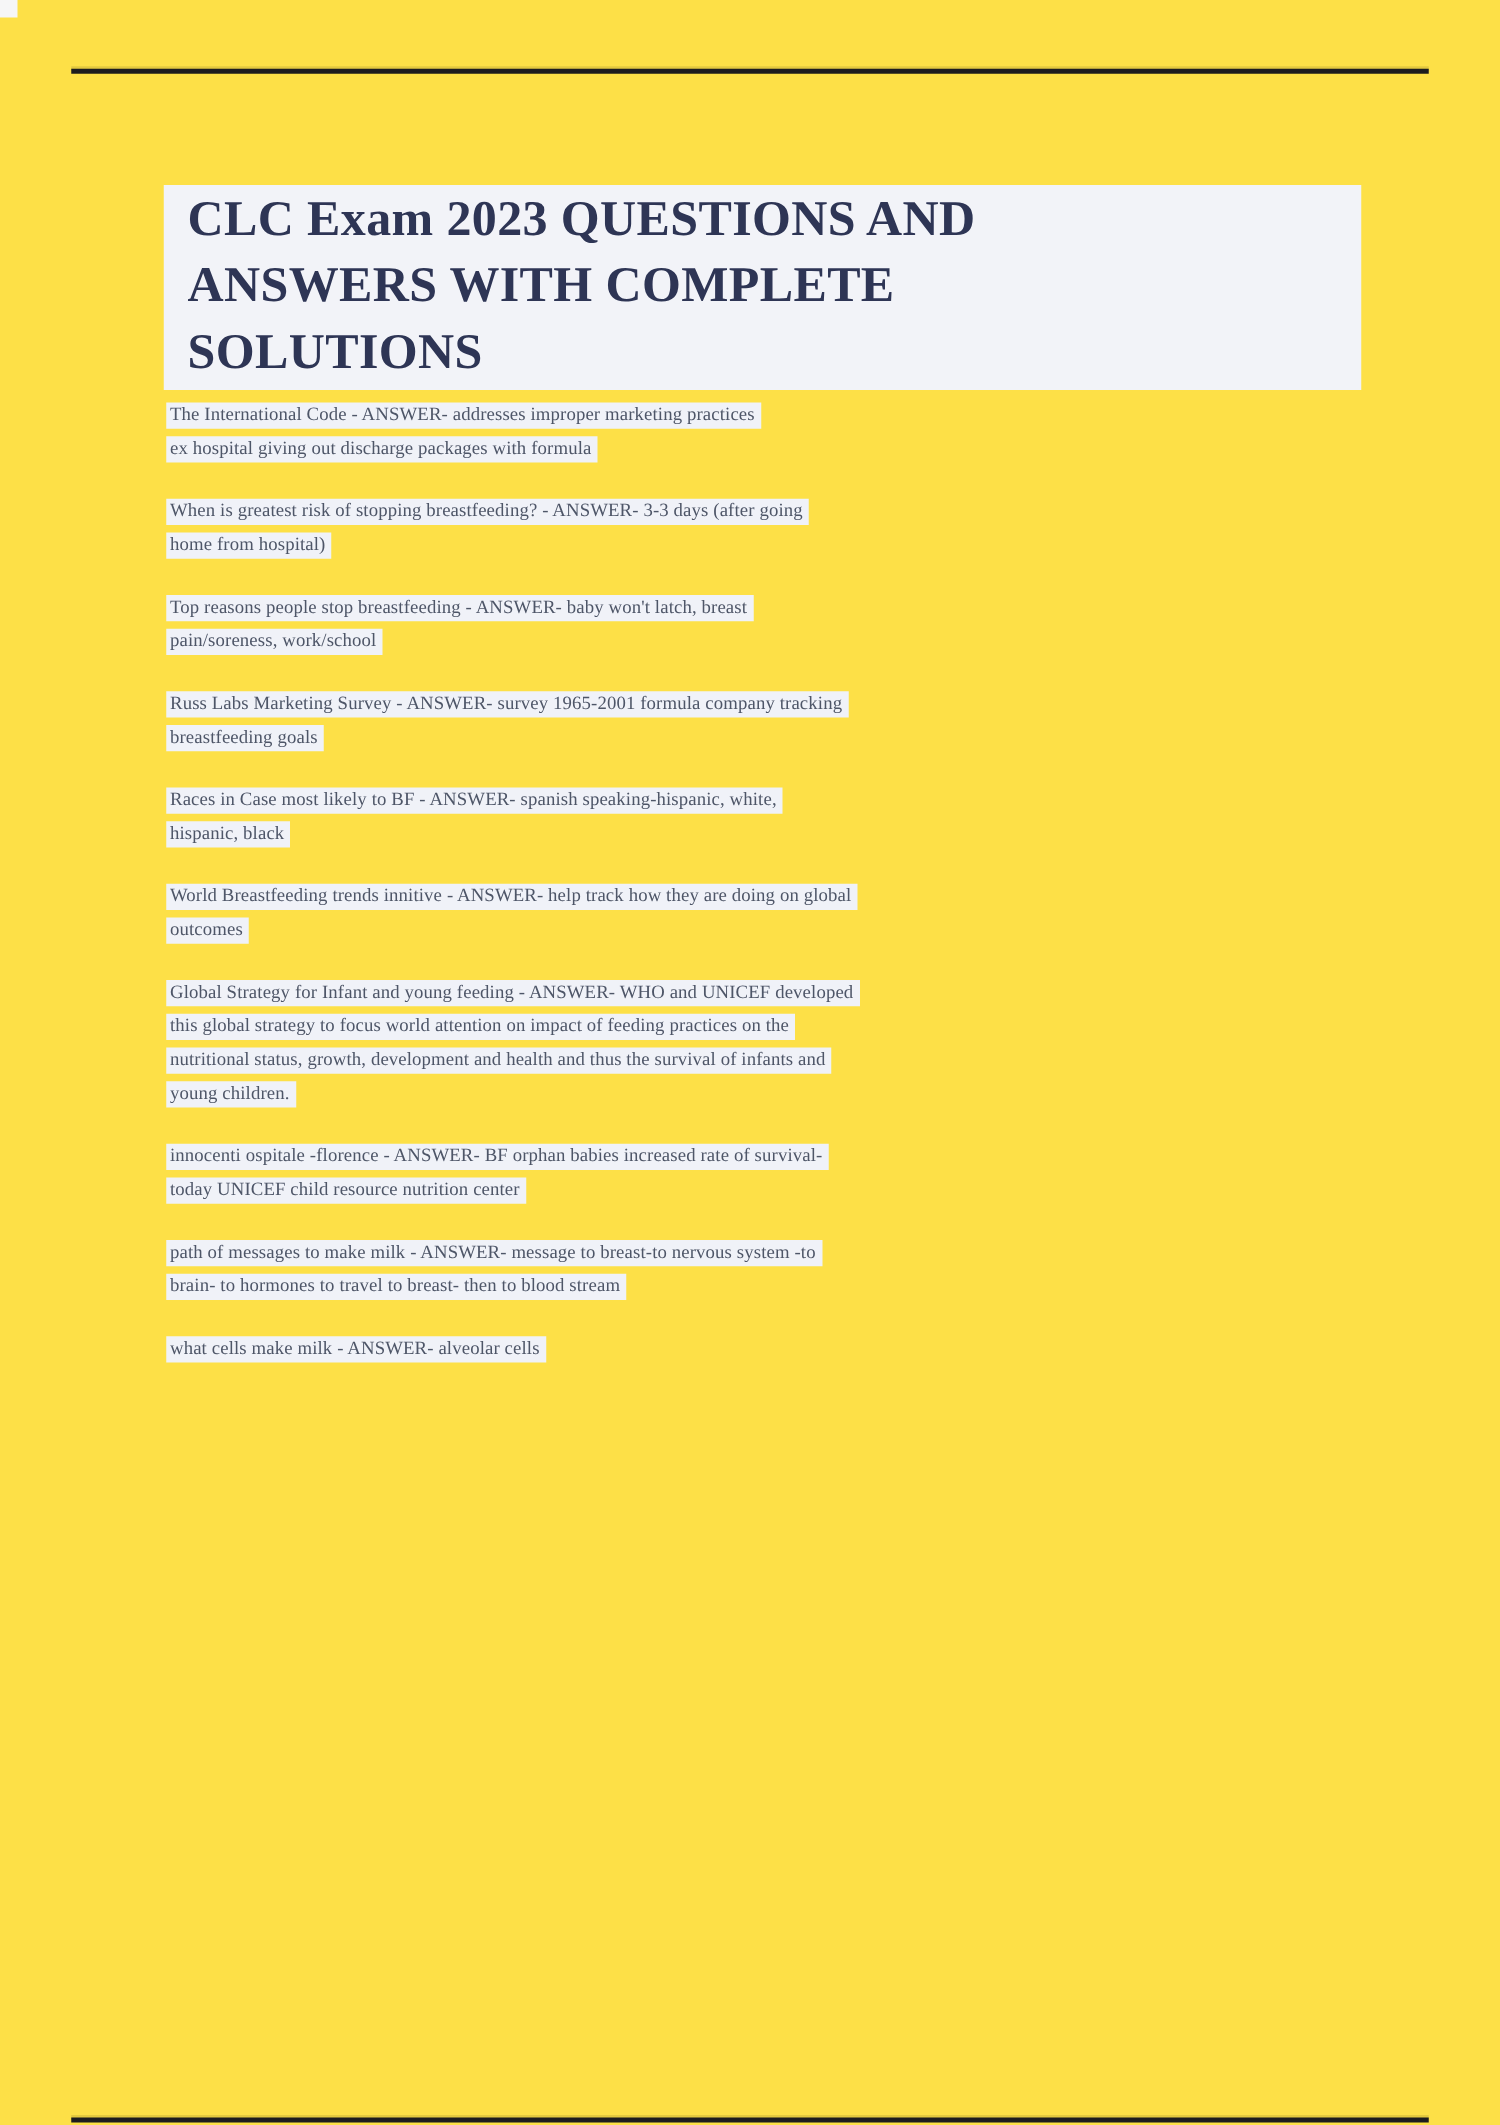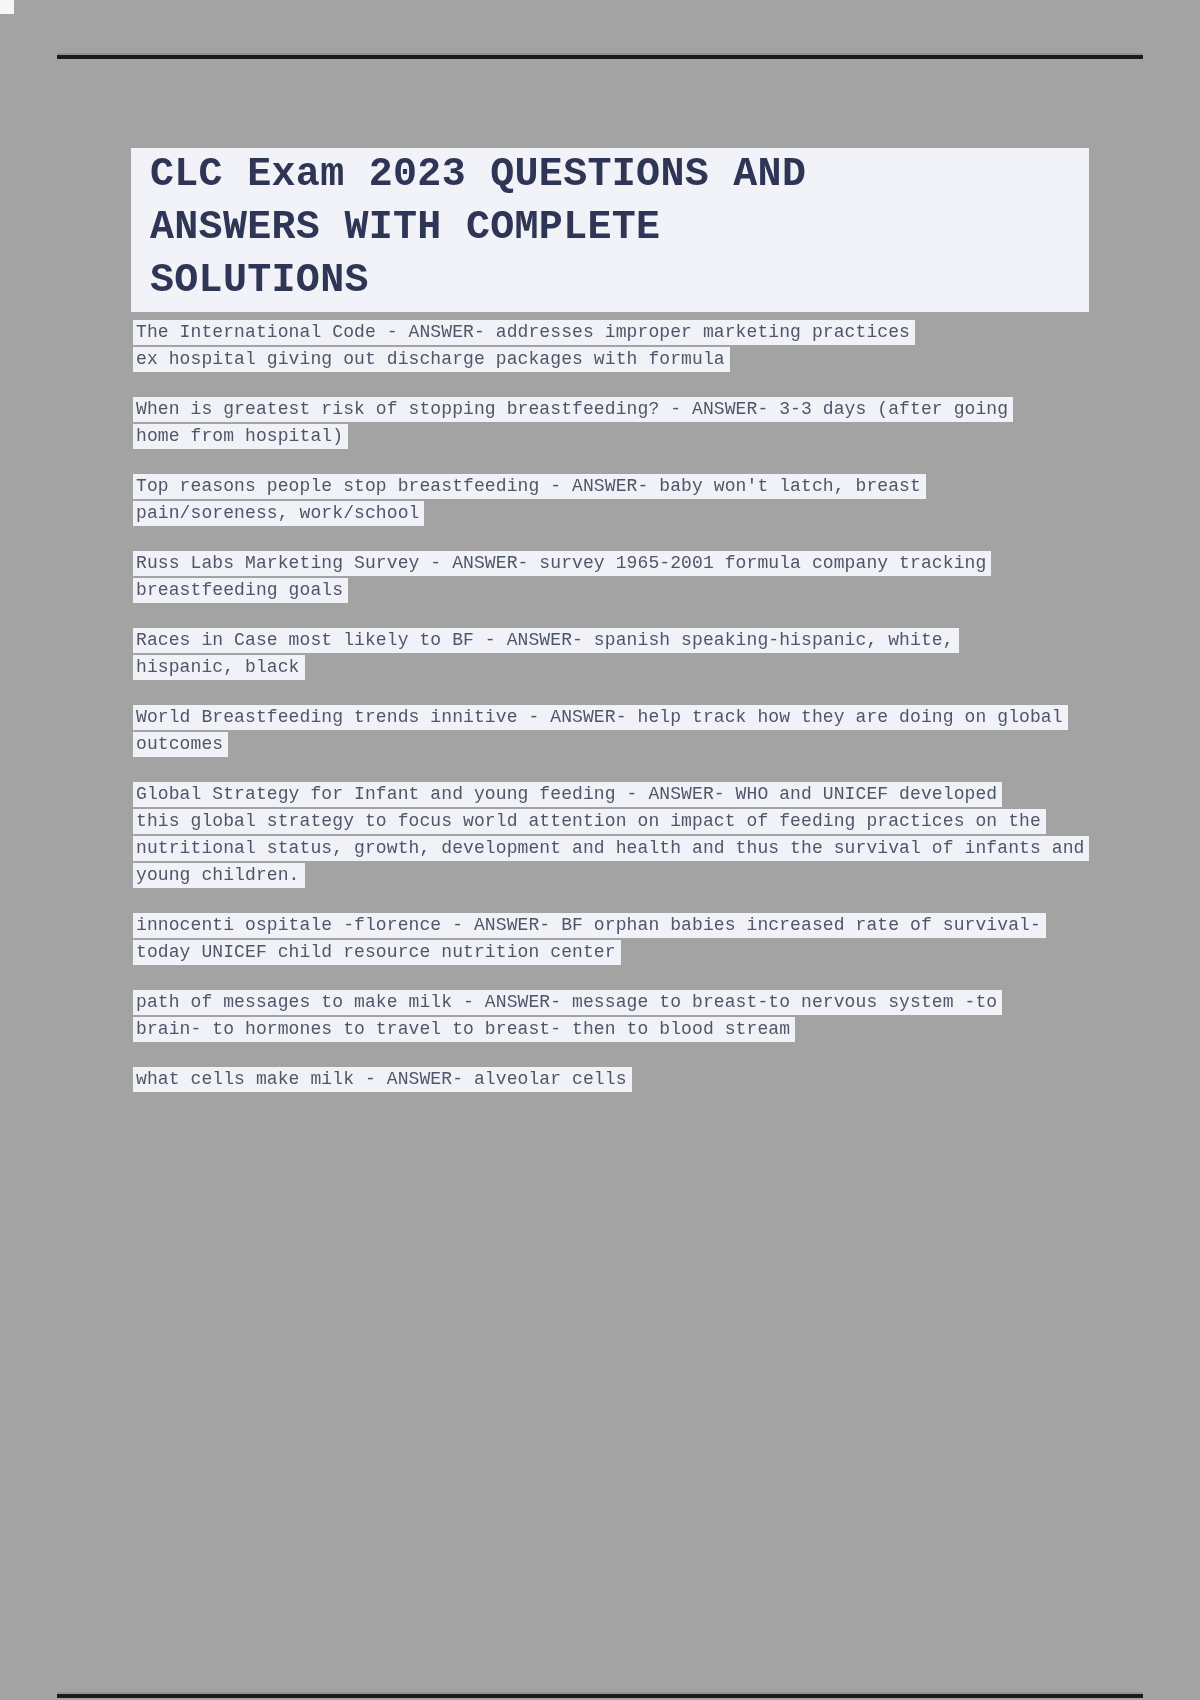--- a/index.html
+++ b/index.html
@@ -1,22 +1,22 @@
 <!DOCTYPE html>
 <html><head>
 <meta charset="utf-8">
 <style>
   html, body { margin: 0; padding: 0; background: #ffffff; }
 
   .page {
     position: relative;
     width: 1200px;
     height: 1700px;
-    background: #a3a3a3;
-    font-family: Liberation Mono, monospace;
+    background: #fde047;
+    font-family: Liberation Serif, serif;
     overflow: hidden;
   }
 
   .corner-artifact {
     position: absolute;
     left: 0; top: 0;
     width: 14px; height: 14px;
     background: #f6f6f7;
   }
 
@@ -48,21 +48,21 @@
     line-height: 53px;
     font-weight: bold;
     letter-spacing: 0.3px;
     white-space: pre-line;
   }
 
   .qa-list { margin-top: 7px; }
 
   .para {
     margin: 0 0 23px 0;
-    font-size: 18px;
+    font-size: 15px;
     line-height: 27px;
     color: #4e5668;
     letter-spacing: 0.1px;
     white-space: pre-line;
   }
 
   .para .hl {
     background: #f0f2f8;
     -webkit-box-decoration-break: clone;
     box-decoration-break: clone;

